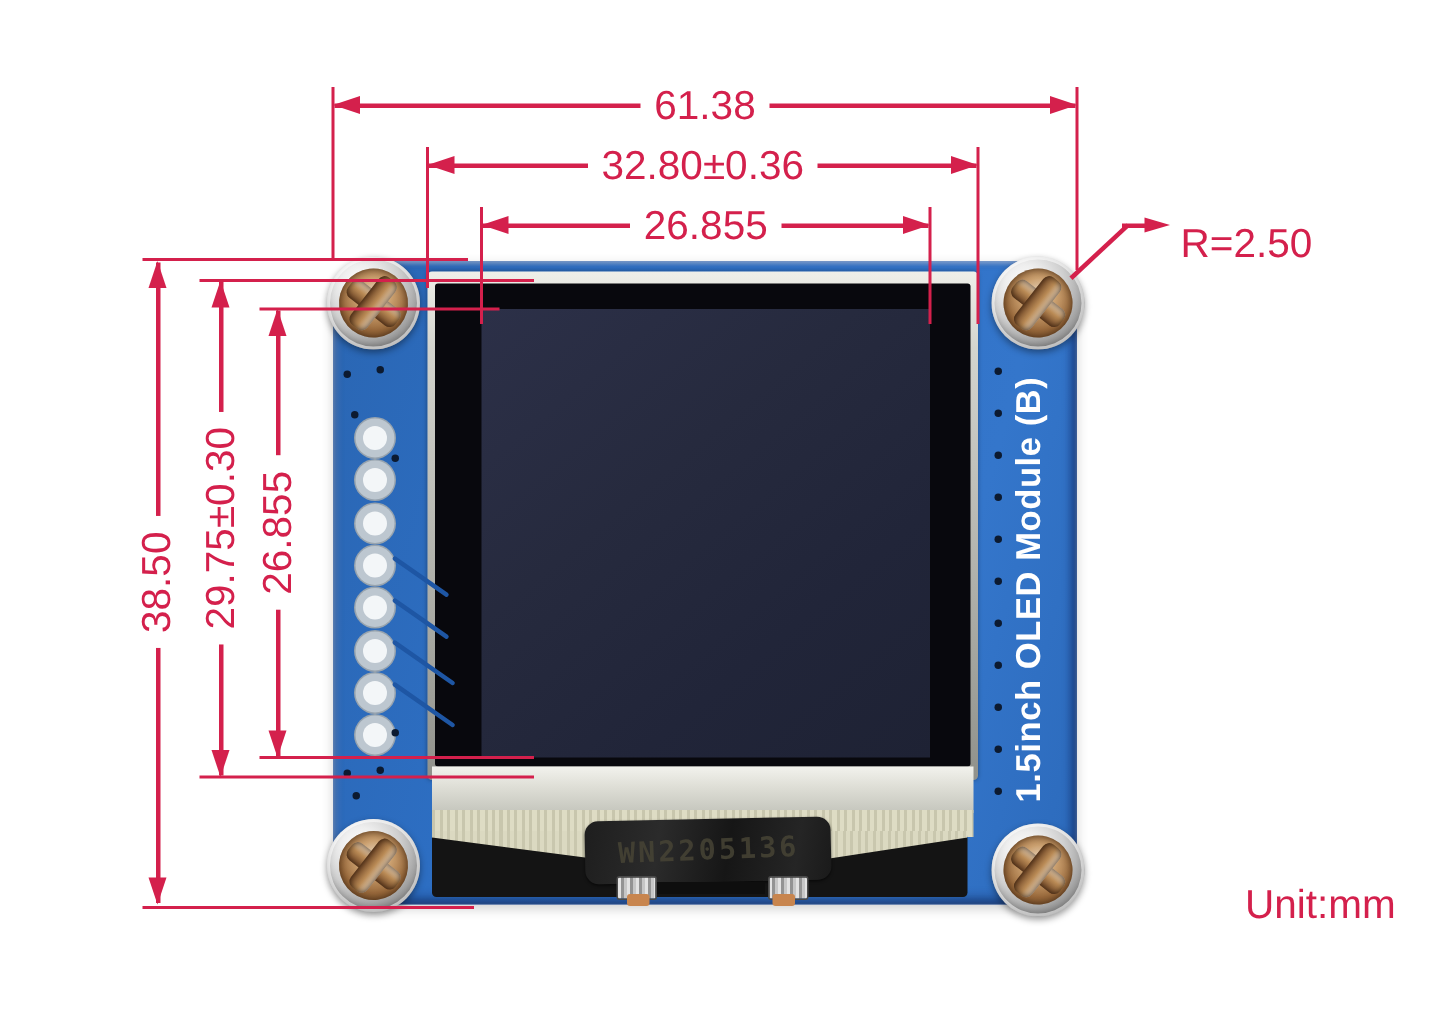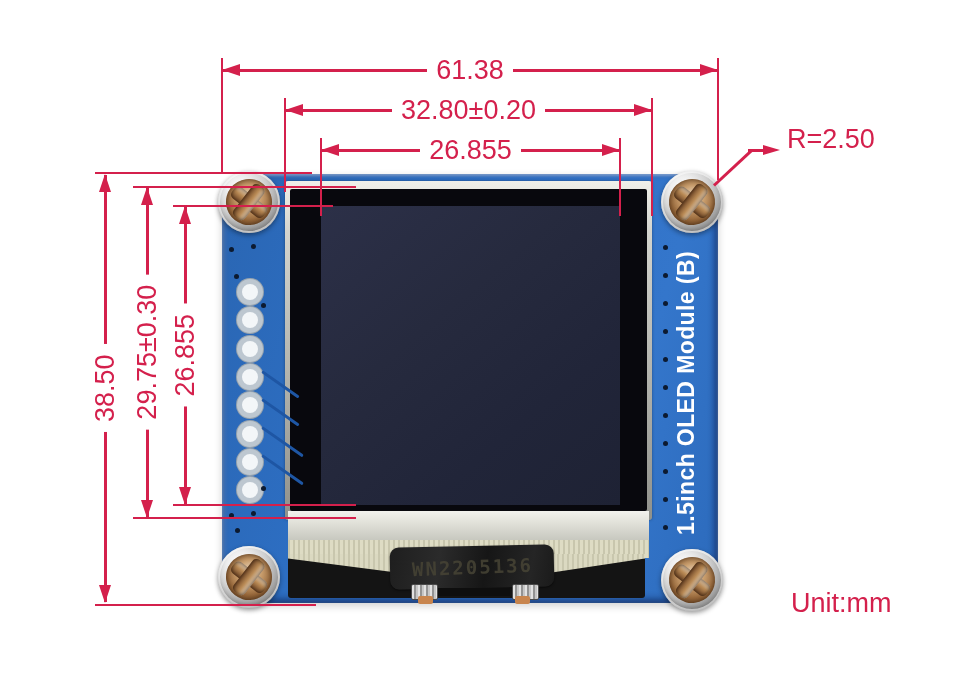--- a/index.html
+++ b/index.html
@@ -172,21 +172,21 @@
   <div class="ext" style="left:173px;top:504px;width:183px;height:2px"></div>
 
   <div class="dim h" style="left:222px;top:56px;width:496px;height:28px">
     <span class="ar start"></span>
     <span class="ar end"></span>
     <span class="lbl">61.38</span>
   </div>
   <div class="dim h" style="left:285px;top:96px;width:367px;height:28px">
     <span class="ar start"></span>
     <span class="ar end"></span>
-    <span class="lbl">32.80±0.20</span>
+    <span class="lbl">32.80±0.36</span>
   </div>
   <div class="dim h" style="left:321px;top:136px;width:299px;height:28px">
     <span class="ar start"></span>
     <span class="ar end"></span>
     <span class="lbl">26.855</span>
   </div>
 
   <div class="dim v" style="left:91px;top:174px;width:28px;height:429px">
     <span class="ar start"></span>
     <span class="ar end"></span>
@@ -199,17 +199,17 @@
   </div>
   <div class="dim v" style="left:171px;top:206px;width:28px;height:299px">
     <span class="ar start"></span>
     <span class="ar end"></span>
     <span class="lbl">26.855</span>
   </div>
 
   <div class="leader" style="left:714px;top:184px;width:52px;height:3px;transform-origin:0 50%;transform:rotate(-43deg)"></div>
   <div class="leader" style="left:748px;top:149px;width:16px;height:3px"></div>
   <div class="leader-arrow" style="left:763px;top:145px"></div>
-  <div class="note" style="left:787px;top:124px">R=2.50</div>
-
-  <div class="note" style="left:791px;top:588px">Unit:mm</div>
+  <div class="note" style="left:787px;top:147px">R=2.50</div>
+
+  <div class="note" style="left:830px;top:588px">Unit:mm</div>
 
 </div>
 
 </body></html>

